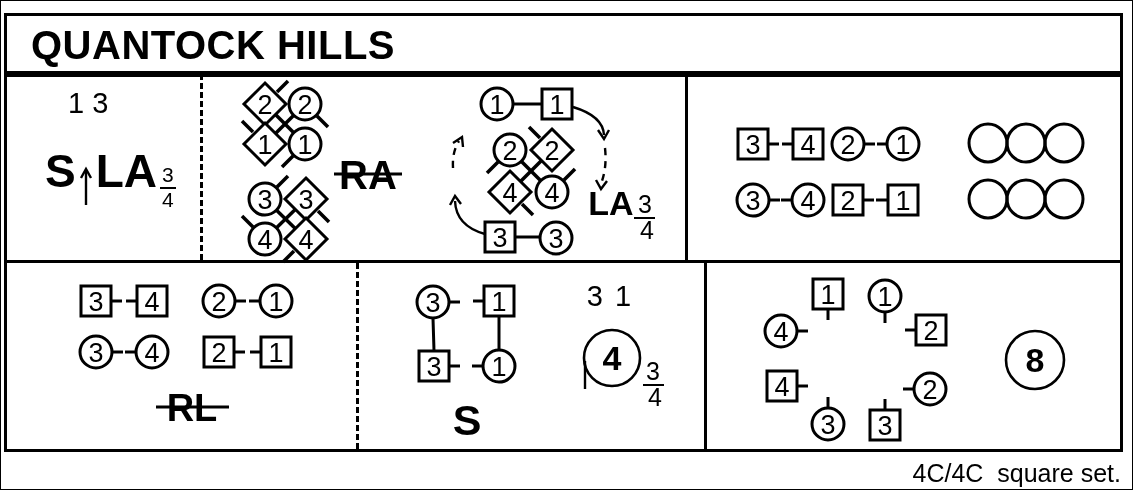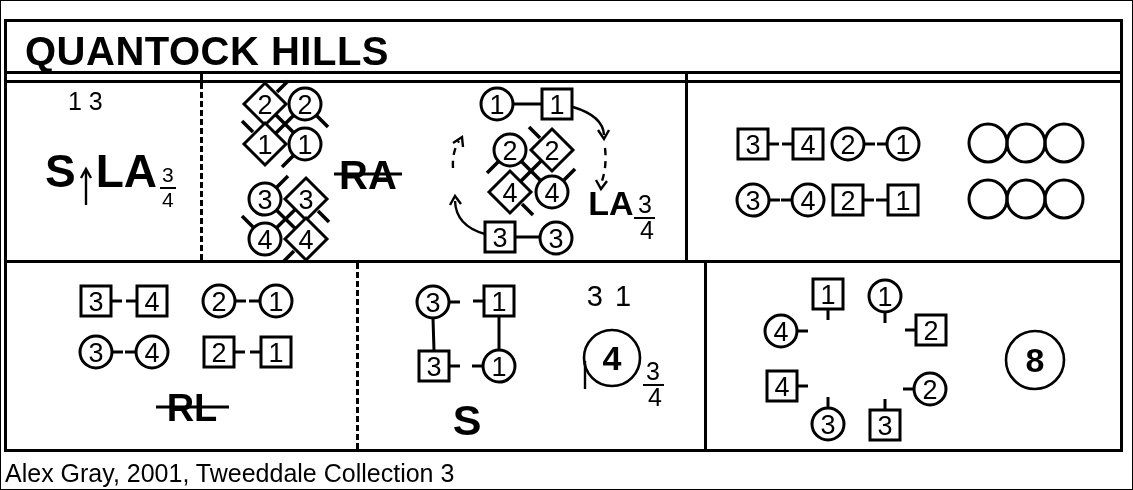--- a/index.html
+++ b/index.html
@@ -1,33 +1,33 @@
 <!DOCTYPE html>
 <html><head>
 <meta charset="utf-8">
 <style>
   html,body{margin:0;padding:0;background:#fff;}
   .page{position:relative;width:1133px;height:490px;background:#fff;overflow:hidden;
         font-family:"Liberation Sans",sans-serif;color:#000;}
   .frame{position:absolute;inset:0;border:1px solid #000;pointer-events:none;}
   .box{position:absolute;border:3px solid #000;box-sizing:border-box;background:transparent;}
   .dashdiv{position:absolute;border-left:3px dashed #000;width:0;}
-  .hdr{left:4px;top:19px;width:1119px;height:64px;display:flex;align-items:center;
-       justify-content:space-between;padding:0 18px;box-sizing:border-box;}
+  .hdr{left:4px;top:13px;width:1119px;height:64px;display:flex;align-items:center;
+       justify-content:space-between;padding:0 24px;box-sizing:border-box;}
   .hdr .t{font-size:40px;font-weight:bold;letter-spacing:0.5px;white-space:pre;}
   svg{position:absolute;overflow:visible;}
   svg text{font-family:"Liberation Sans",sans-serif;fill:#000;text-anchor:middle;}
   .num{font-size:27px;}
   .shape{fill:#fff;stroke:#000;stroke-width:3px;}
   .ln{stroke:#000;stroke-width:3px;fill:none;}
   .ln35{stroke:#000;stroke-width:3.5px;fill:none;}
   .arrow{stroke:#000;stroke-width:2.4px;fill:none;}
   .dash{stroke-dasharray:7 6;}
   .bigc{fill:none;stroke:#000;stroke-width:3px;}
-  .p1-couples{position:absolute;left:68px;top:87px;font-size:25px;white-space:pre;}
+  .p1-couples{position:absolute;left:68px;top:87px;font-size:29px;white-space:pre;}
   .p5f{white-space:pre;}
   .formula{position:absolute;left:45px;top:148px;display:flex;align-items:flex-start;}
   .formula .big{font-size:46px;font-weight:bold;line-height:46px;}
   .formula .arr{transform:translateY(13px);margin:0 1px;}
   .frac{display:inline-flex;flex-direction:column;align-items:center;font-size:21px;
         line-height:1.05;transform:translateY(16px);margin-left:3px;}
   .frac .fn{border-bottom:2px solid #000;padding:0 2px 1px 2px;}
   .foot{position:absolute;top:459px;font-size:25px;white-space:pre;}
   .foot.l{left:5px;}
   .foot.r{right:12px;}
@@ -285,14 +285,14 @@
       <text class="num" x="223" y="136">2</text>
       <text class="num" x="121" y="171">3</text>
       <text class="num" x="178" y="172">3</text>
     </g>
     <g>
       <circle class="bigc" style="stroke-width:2.6px;" cx="328" cy="97" r="29"></circle>
       <text x="328" y="109" style="font-size:34px;font-weight:bold;">8</text>
     </g>
   </svg>
 
-  <div class="foot l">Alex Gray, 2001, Tweeddale Collection 3</div>
+  <div class="foot r">4C/4C  square set.</div>
 </div>
 
 </body></html>

